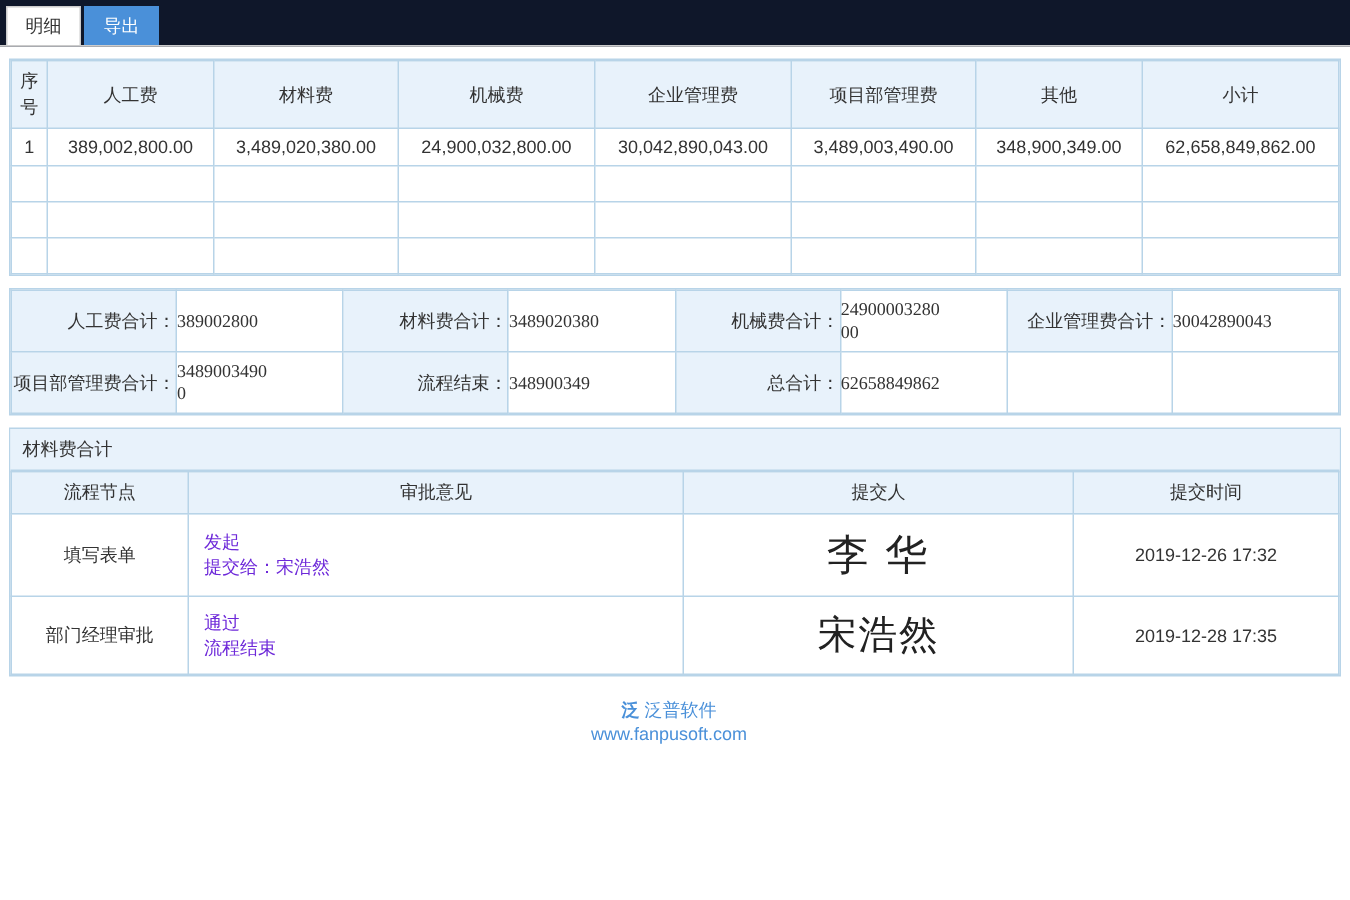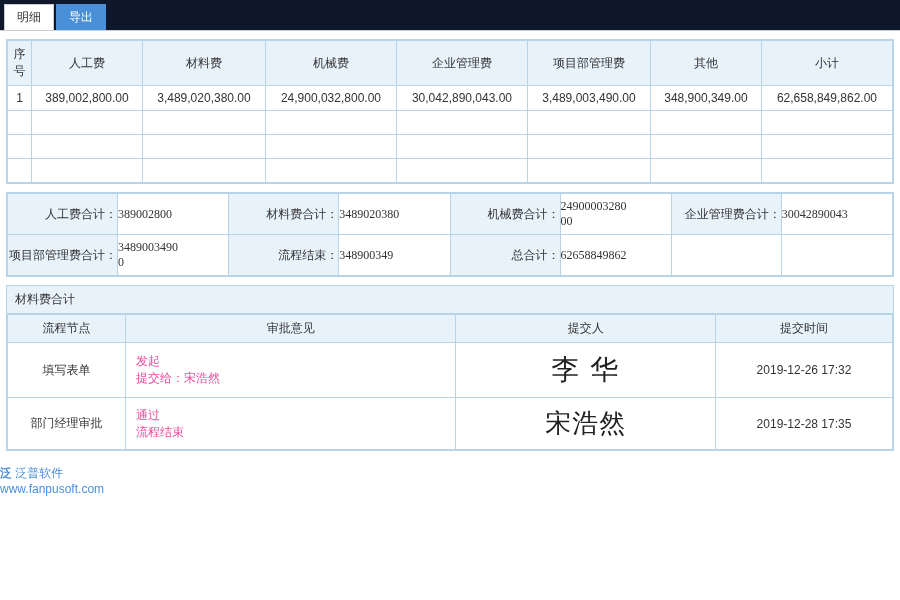--- a/index.html
+++ b/index.html
@@ -116,21 +116,21 @@
     .workflow-table .submitter-cell {
       text-align: center;
       width: 220px;
     }
     .workflow-table .time-cell {
       text-align: center;
       width: 150px;
     }
 
     .link-green {
-      color: #ec4899;
+      color: #6d28d9;
       cursor: pointer;
     }
 
     .signature {
       font-family: "KaiTi", "STKaiti", cursive, serif;
       font-size: 28px;
       color: #222;
       letter-spacing: 2px;
     }
     .signature2 {
@@ -140,21 +140,21 @@
       letter-spacing: 1px;
     }
 
     .empty-rows td {
       height: 24px;
     }
 
     .watermark-area {
       position: relative;
       height: 30px;
-      text-align: left;
+      text-align: center;
       padding: 6px 8px 0 0;
       font-size: 11px;
       color: #999;
     }
     .watermark-logo {
       color: #4a90d9;
       font-size: 12px;
     }
   </style>
 </head>

